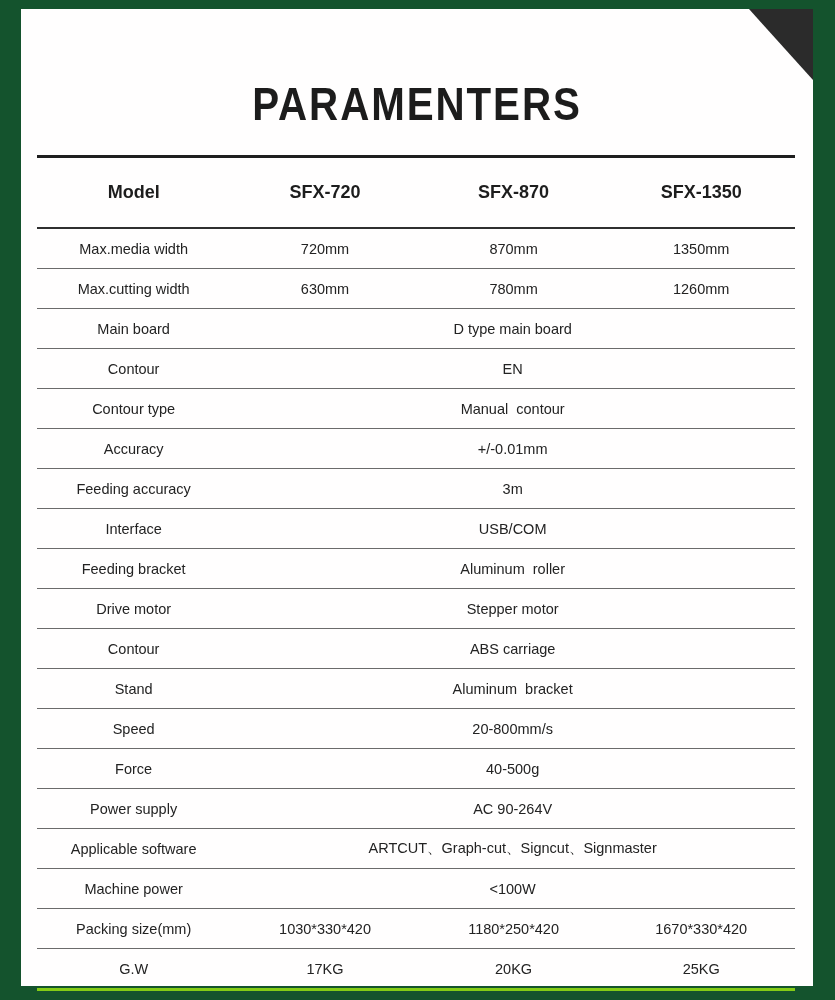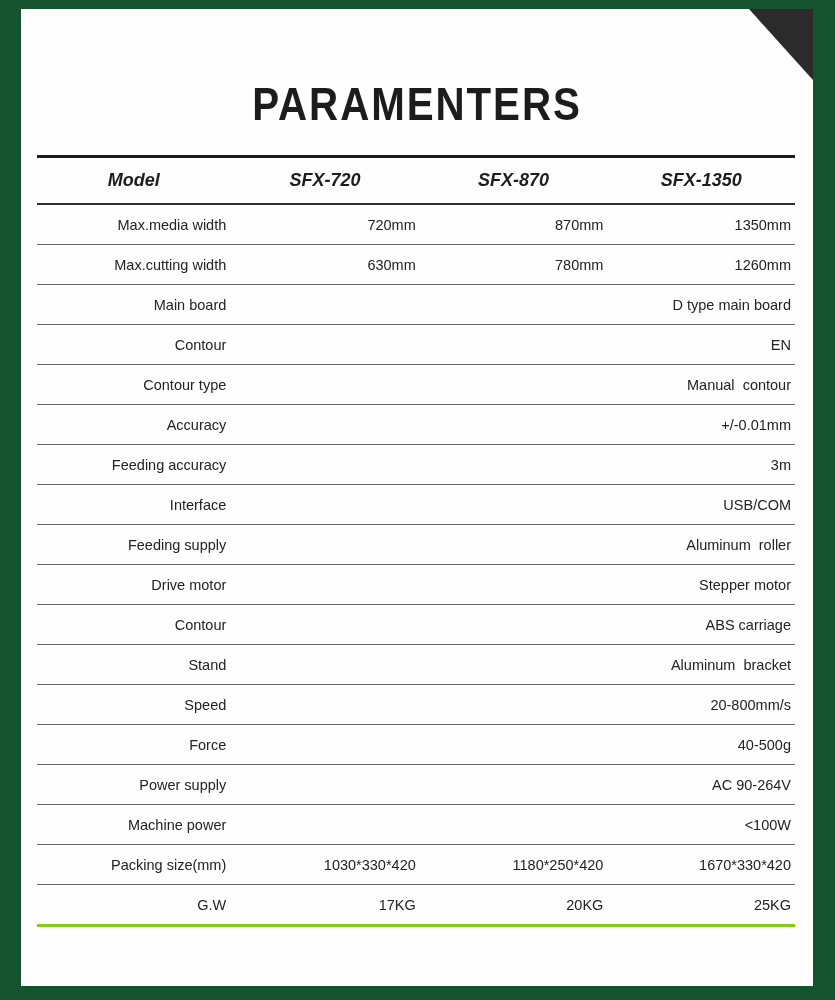--- a/index.html
+++ b/index.html
@@ -62,29 +62,28 @@
     border-bottom: 2px solid #2f2f2f;
   }
   table.spec-table tr:last-child {
     border-bottom: 3px solid #84cc16;
   }
   table.spec-table th {
     height: 45px;
     font-size: 18px;
     font-weight: 700;
     text-align: center;
-    padding: 0 4px;
+    padding: 12px 4px;
     color: #1d1d1d;
-    font-style: italic;
   }
   table.spec-table td {
     height: 39px;
     font-size: 14.5px;
     font-weight: 400;
-    text-align: right;
+    text-align: center;
     vertical-align: middle;
     padding: 0 4px;
     white-space: pre-wrap;
     color: #232323;
   }
 </style>
 </head>
 <body>
 
 <div class="stage">
@@ -145,21 +144,21 @@
           <td>Feeding accuracy</td>
           <td colspan="3">3m</td>
         </tr>
 
         <tr>
           <td>Interface</td>
           <td colspan="3">USB/COM</td>
         </tr>
 
         <tr>
-          <td>Feeding supply</td>
+          <td>Feeding bracket</td>
           <td colspan="3">Aluminum  roller</td>
         </tr>
 
         <tr>
           <td>Drive motor</td>
           <td colspan="3">Stepper motor</td>
         </tr>
 
         <tr>
           <td>Contour</td>
@@ -179,20 +178,24 @@
         <tr>
           <td>Force</td>
           <td colspan="3">40-500g</td>
         </tr>
 
         <tr>
           <td>Power supply</td>
           <td colspan="3">AC 90-264V</td>
         </tr>
 
+        <tr>
+          <td>Applicable software</td>
+          <td colspan="3">ARTCUT、Graph-cut、Signcut、Signmaster</td>
+        </tr>
 
         <tr>
           <td>Machine power</td>
           <td colspan="3">&lt;100W</td>
         </tr>
 
         <tr>
           <td>Packing size(mm)</td>
           <td>1030*330*420</td>
           <td>1180*250*420</td>

